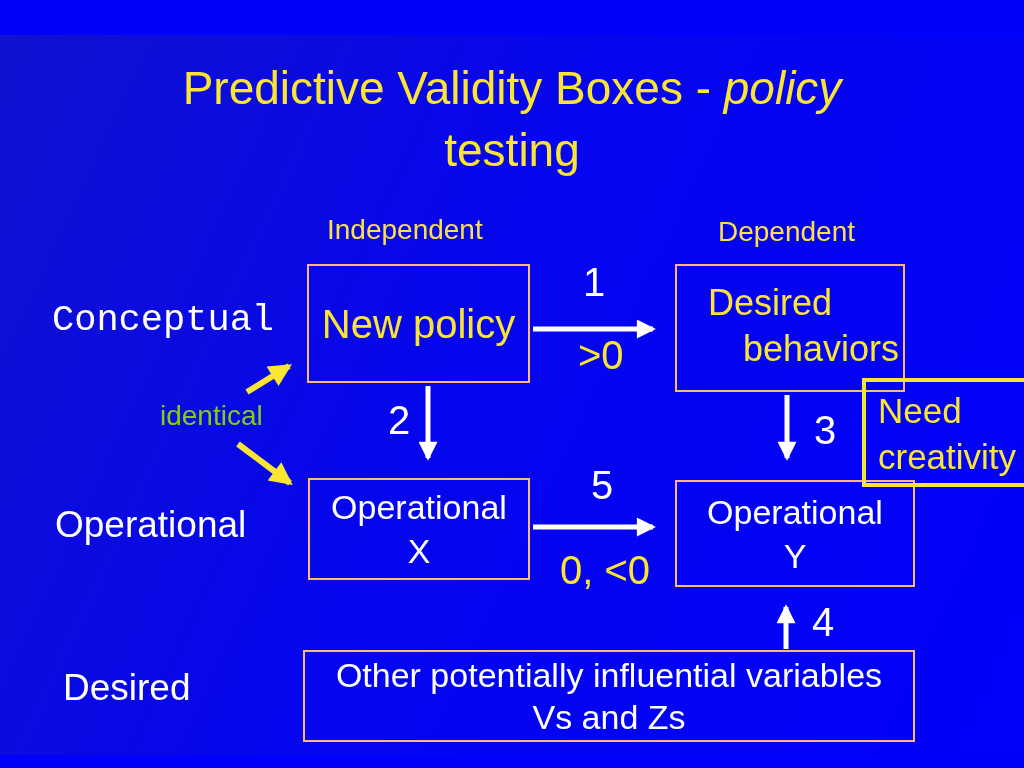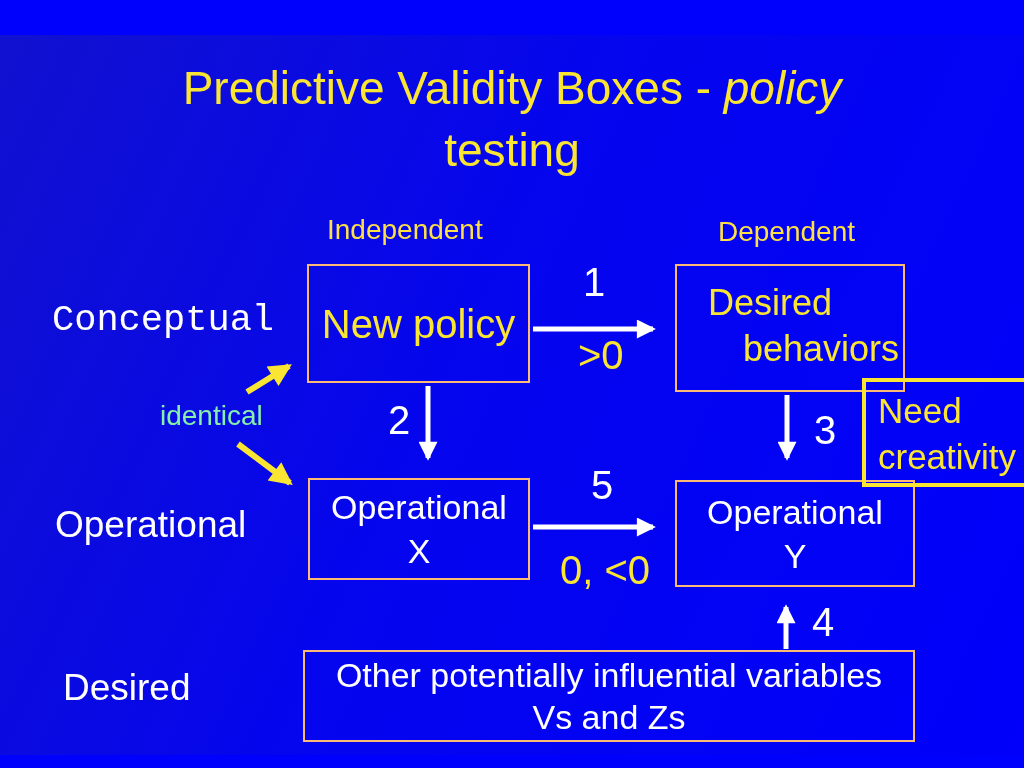--- a/index.html
+++ b/index.html
@@ -23,21 +23,21 @@
   .rowlabel{color:#ffffff;font-size:37px;line-height:44px;}
   .box{
     border:2px solid #fdba74;box-sizing:border-box;
     display:flex;flex-direction:column;justify-content:center;
   }
   .box.yellowborder{border:4px solid #fbe533;}
   .yellowtext{color:#fbe533;}
   .whitetext{color:#ffffff;}
   .num{color:#ffffff;font-size:40px;line-height:42px;}
   .cond{color:#fbe533;font-size:40px;line-height:42px;}
-  .ident{color:#86efac;font-size:28px;line-height:32px;}
+  .ident{color:#84cc16;font-size:28px;line-height:32px;}
   #new-policy-box{left:307px;top:264px;width:223px;height:119px;text-align:center;}
   #new-policy-box .l1{font-size:40px;line-height:44px;}
   #desired-box{left:675px;top:264px;width:230px;height:128px;justify-content:flex-start;padding-top:14px;}
   #desired-box .l1{font-size:36px;line-height:46px;padding-left:31px;}
   #desired-box .l2{font-size:36px;line-height:46px;padding-left:66px;}
   #need-box{left:862px;top:378px;width:176px;height:109px;justify-content:flex-start;padding-top:6px;z-index:5;}
   #need-box .l1,#need-box .l2{font-size:35px;line-height:46px;padding-left:12px;}
   #opx-box{left:308px;top:478px;width:222px;height:102px;text-align:center;}
   #opy-box{left:675px;top:480px;width:240px;height:107px;text-align:center;}
   .opline{font-size:34px;line-height:44px;}

